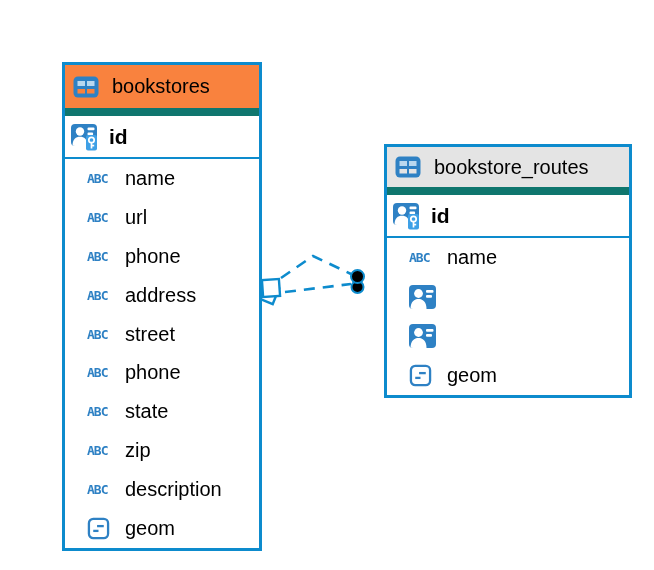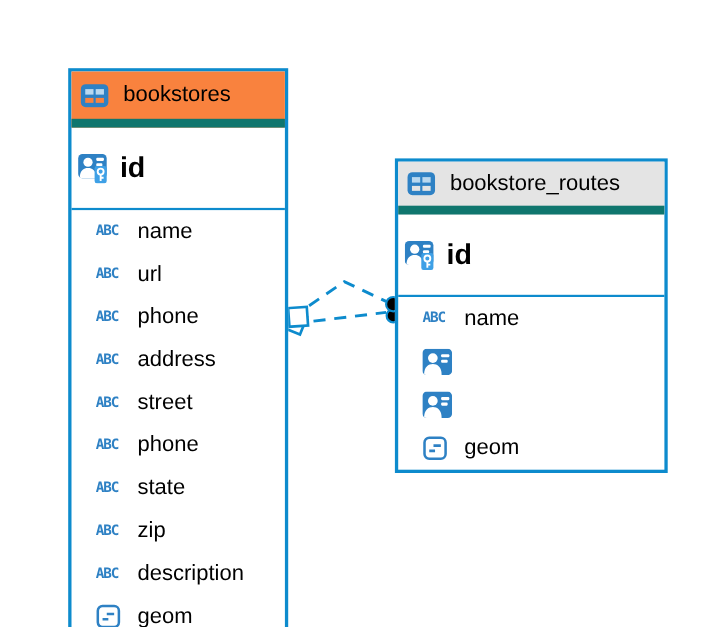--- a/index.html
+++ b/index.html
@@ -5,37 +5,37 @@
   html,body { margin:0; padding:0; background:#fff; }
   .canvas {
     position:relative; width:654px; height:570px; background:#ffffff;
     font-family:"Liberation Sans", sans-serif; color:#000; overflow:hidden;
   }
   .table {
     position:absolute; background:#fff;
     border:3px solid #0d8bcd; box-sizing:border-box;
   }
   #tbl-bookstores { left:62px; top:62px;  width:200px; }
-  #tbl-routes     { left:359px; top:144px; width:248px; }
+  #tbl-routes     { left:384px; top:144px; width:248px; }
 
   .hdr {
     display:flex; align-items:center; gap:9px; padding:0 8px;
     height:43px; border-bottom:8px solid #0f766e;
     font-size:20px; font-weight:400;
   }
   .hdr-orange { background:#f9823e; }
   .hdr-gray   { background:#e4e4e4; height:40px; }
   .hdr-orange .tbl-cell-bottom { fill:#f9823e; }
   .hdr-gray   .tbl-cell-bottom { fill:#e4e4e4; }
   .tbl-cell-top { fill:#b9d8ef; }
 
   .pk-row {
-    display:flex; align-items:center; gap:8px; padding:16px 6px;
+    display:flex; align-items:center; gap:8px; padding:0 6px;
     height:41px; border-bottom:2px solid #0d8bcd;
-    font-weight:700; font-size:26px;
+    font-weight:700; font-size:21px;
   }
   .row {
     display:flex; align-items:center; gap:8px; padding:0 22px;
     height:38.9px; font-size:20px;
   }
   #tbl-routes .row { height:39.3px; }
 
   .icon-slot { width:30px; min-width:30px; display:flex; align-items:center; justify-content:flex-start; }
   .abc {
     font-family:"DejaVu Sans Mono", monospace;

